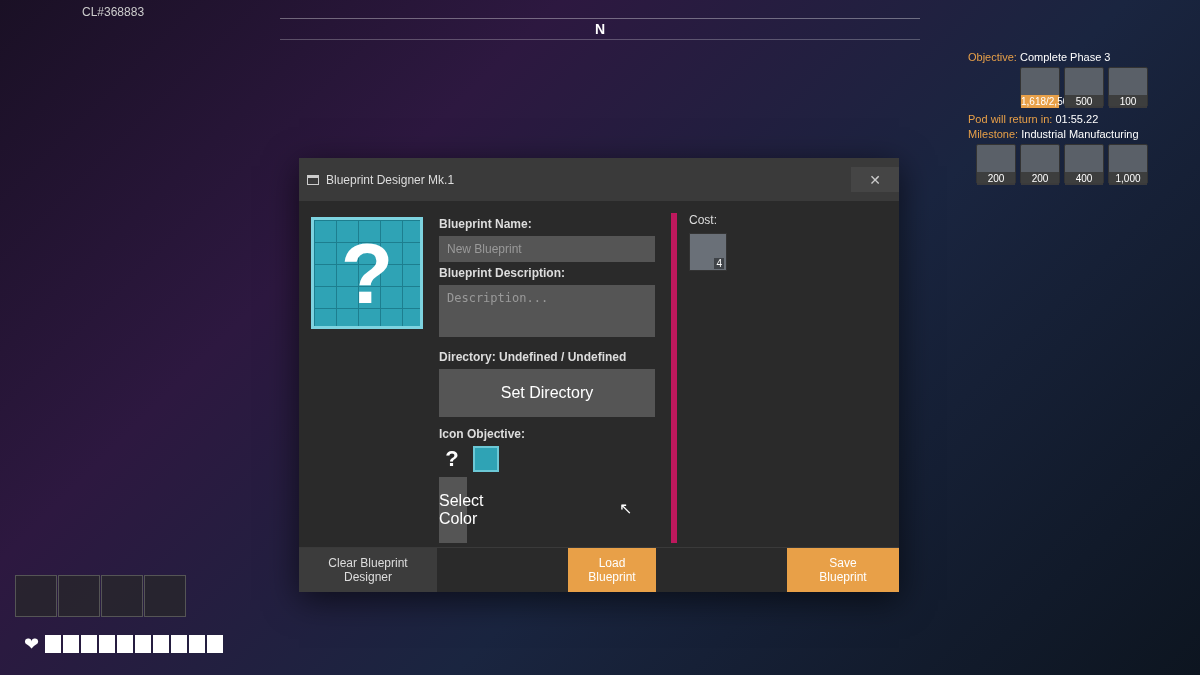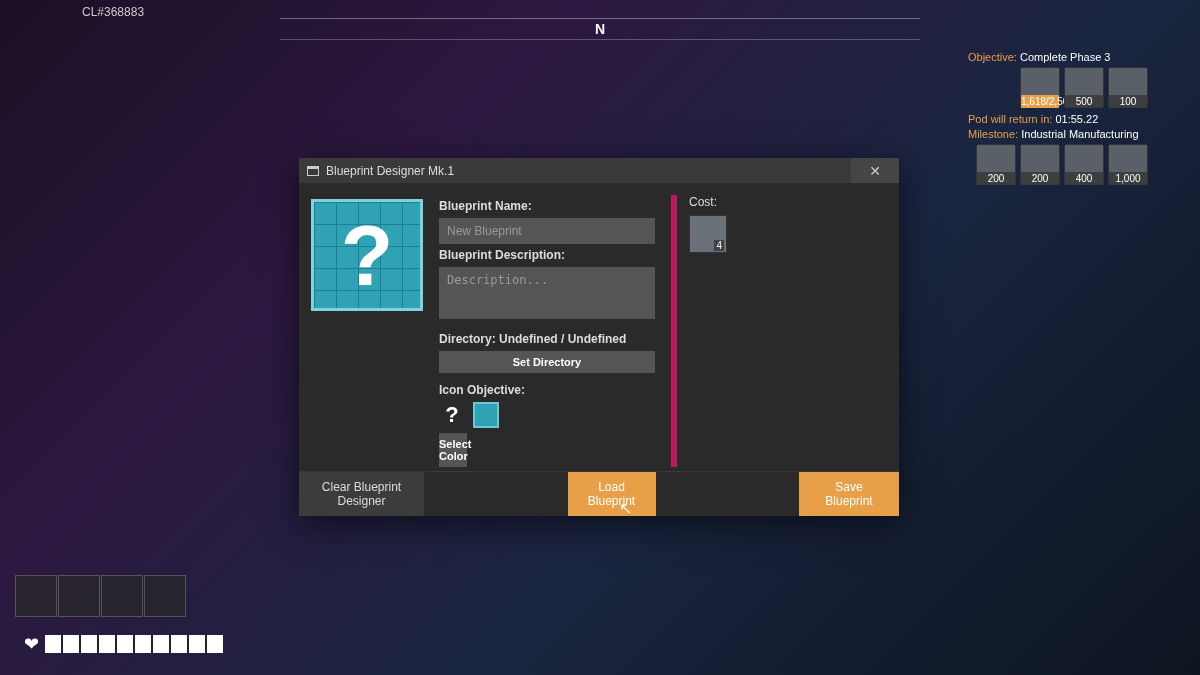--- a/index.html
+++ b/index.html
@@ -21,21 +21,21 @@
   .hud { position: absolute; top: 48px; right: 52px; width: 180px; text-align: right; font-size: 11px; }
   .hud .line { color: #e8a048; text-align: left; margin: 3px 0; white-space: nowrap; }
   .hud .line .val { color: #fff; text-align: center; }
   .hud-row { display: flex; gap: 4px; justify-content: flex-end; margin-top: 4px; }
   .hud-item { width: 40px; height: 40px; background: #5a6068; border: 1px solid #333; position: relative; border-radius: 2px;}
   .hud-item .count { position: absolute; bottom: -2px; right: 0; left: 0; font-size: 10px; background: rgba(60,60,60,.95); text-align: center; padding: 1px 0; color: #fff;}
   .hud-item.orange .count { background: #e8a048; color: #fff; }
   
   .modal { position: absolute; top: 158px; left: 299px; width: 600px; background: #2a2a2a;
     box-shadow: 0 8px 32px rgba(0,0,0,.6); }
-  .modal-header { height: 25px; background: #3a3a3a; display: flex; align-items: center; padding: 0 8px; }
+  .modal-header { height: 43px; background: #3a3a3a; display: flex; align-items: center; padding: 0 8px; }
   .modal-header .win-icon { width: 12px; height: 10px; border: 1px solid #ccc; border-top-width: 3px; margin-right: 7px; }
   .modal-header .title { font-size: 12px; flex: 1; color: #ddd; }
   .modal-header .close { width: 48px; height: 25px; margin: -8px -8px -8px 0; background: #454545;
     display: flex; align-items: center; justify-content: center; font-size: 14px; color: #ccc; cursor: pointer; }
   .modal-body { display: flex; padding: 12px 12px 4px 12px; gap: 16px; }
   
   .preview { width: 112px; height: 112px; background: #2fa3b5; border: 3px solid #7dd3e0;
     position: relative; margin-top: 4px; }
   .preview::before { content:""; position:absolute; inset:0;
     background-image: linear-gradient(#1d7e8f 1px, transparent 1px), linear-gradient(90deg, #1d7e8f 1px, transparent 1px);
@@ -43,21 +43,21 @@
   .preview .q { position: absolute; inset: 0; display: flex; align-items: center; justify-content: center;
     font-size: 86px; font-weight: 900; color: #fff; font-family: Arial; }
   
   .form { width: 216px; font-size: 12px; color: #ccc; }
   .form .lbl { margin: 4px 0 5px; font-size: 12px; color: #ddd; font-weight: bold; }
   .form input[type=text], .form textarea {
     width: 100%; background: #555; border: none; padding: 6px 8px; color: #fff; font-size: 12px;
   }
   .form textarea { height: 52px; resize: none; }
   .form input::placeholder, .form textarea::placeholder { color: #9a9a9a; }
-  .btn { width: 100%; background: #555; border: none; color: #fff; font-size: 11px; padding: 5px 0; cursor: pointer; font-weight: bold; }
+  .btn { width: 100%; background: #555; border: none; color: #fff; font-size: 16px; padding: 15px 0; cursor: pointer; }
   .icon-settings { display: grid; grid-template-columns: 28px 1fr; gap: 5px 6px; align-items: center; }
   .icon-settings .mini { width: 26px; height: 26px; display:flex; align-items:center; justify-content:center; font-size: 22px; font-weight: 900; color: #fff; }
   .icon-settings .mini.swatch { background: #2fa3b5; border: 2px solid #6cc8d6; }
   
   .cost { flex: 1; border-left: 6px solid #be185d; padding-left: 12px; font-size: 12px; color: #ddd; }
   .cost-item { width: 38px; height: 38px; background: #6a7078; border: 1px solid #333; margin-top: 6px; position: relative; }
   .cost-item .cnum { position: absolute; right: 2px; bottom: 1px; font-size: 10px; color: #fff; background: rgba(0,0,0,.4); padding: 0 2px;}
   
   .modal-footer { display: flex; justify-content: space-between; padding: 8px 0 0; border-top: 1px solid #3a3a3a; }
   .fbtn { background: #3c3c3c; color: #ddd; font-size: 12px; padding: 8px 18px; border: none; cursor: pointer; }
@@ -153,23 +153,23 @@
       </div>
     </div>
     <div class="cost">
       <div>Cost:</div>
       <div class="cost-item">
         <div class="cnum">4</div>
       </div>
     </div>
   </div>
   <div class="modal-footer">
-    <button class="fbtn" style="width:125px">Clear Blueprint Designer</button>
+    <button class="fbtn" style="width:138px">Clear Blueprint Designer</button>
     <button class="fbtn orange" style="width:88px">Load Blueprint</button>
-    <button class="fbtn orange" style="width:100px">Save Blueprint</button>
+    <button class="fbtn orange" style="width:112px">Save Blueprint</button>
   </div>
 </div>
 
 <div class="hotbar">
   <div class="slot"></div>
   <div class="slot"></div>
   <div class="slot"></div>
   <div class="slot"></div>
 </div>
 

